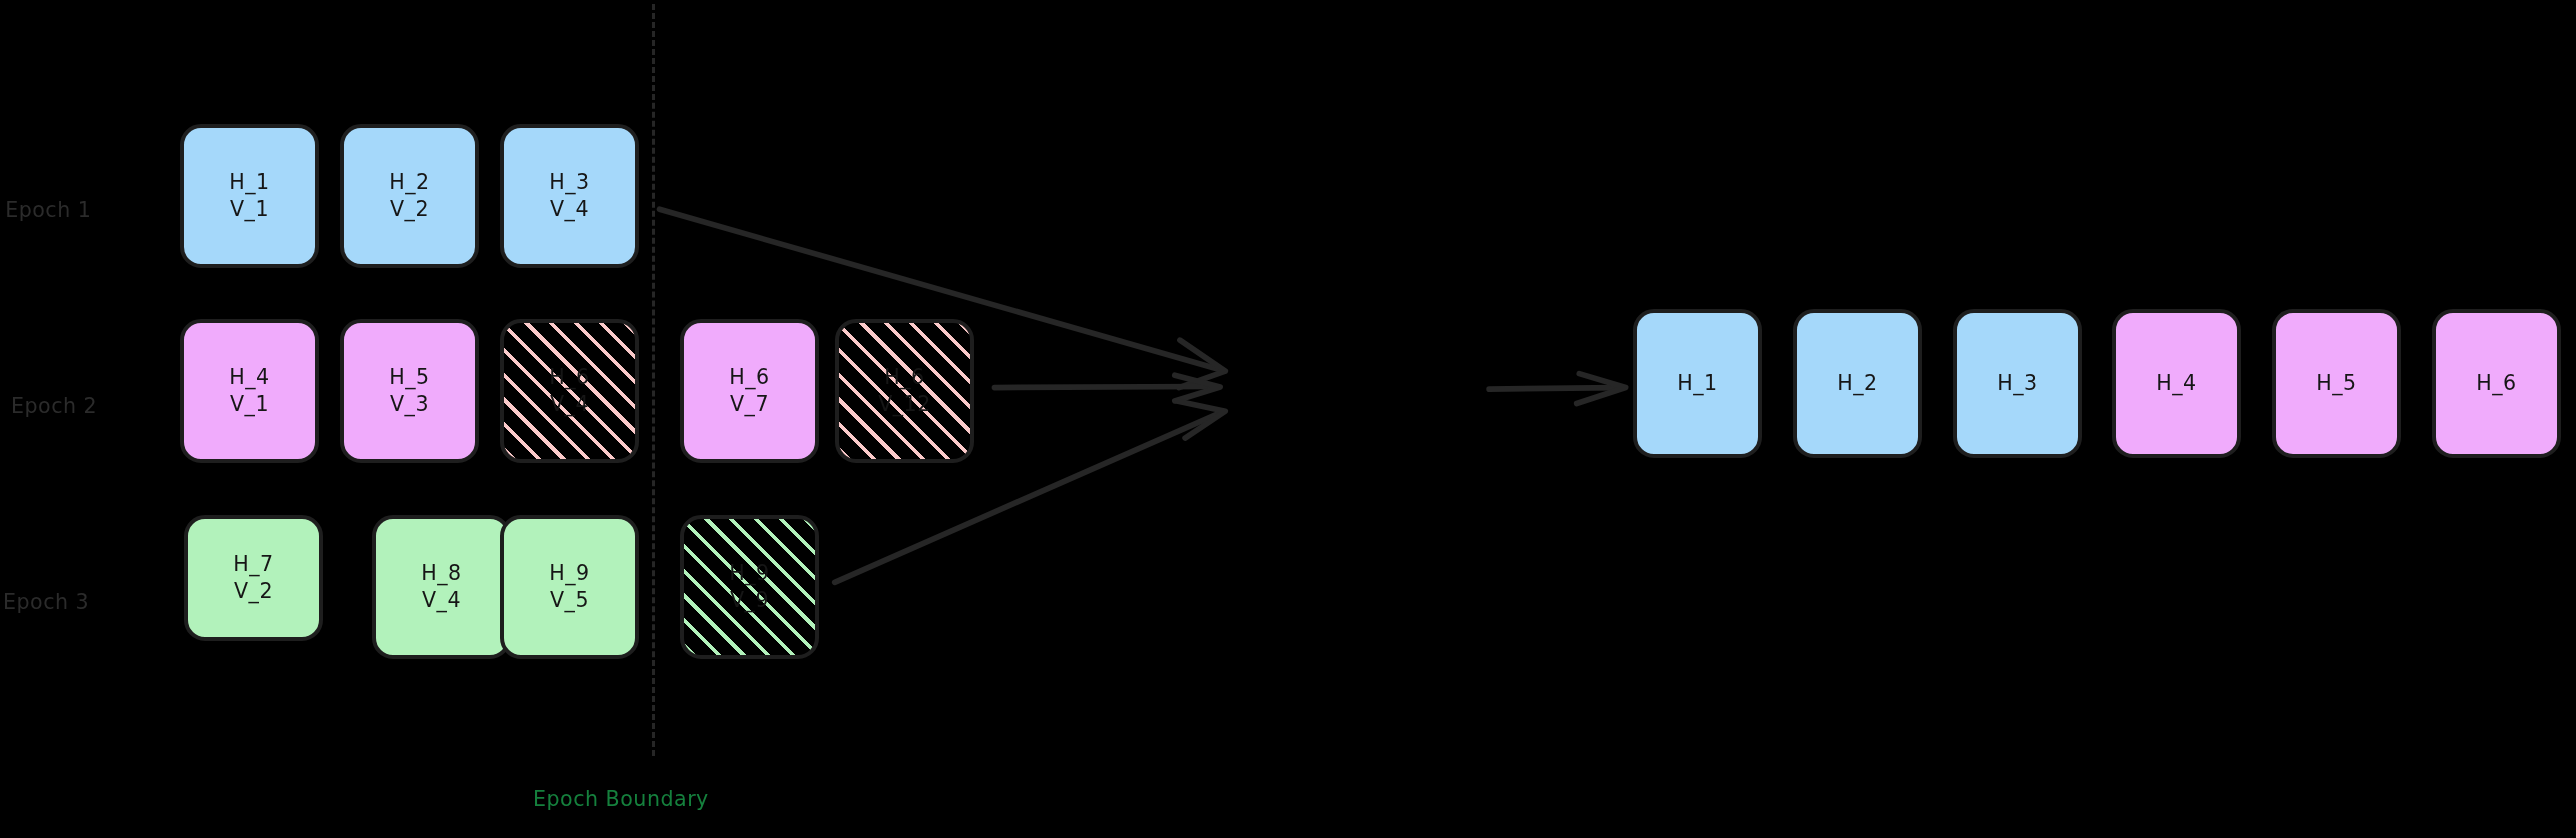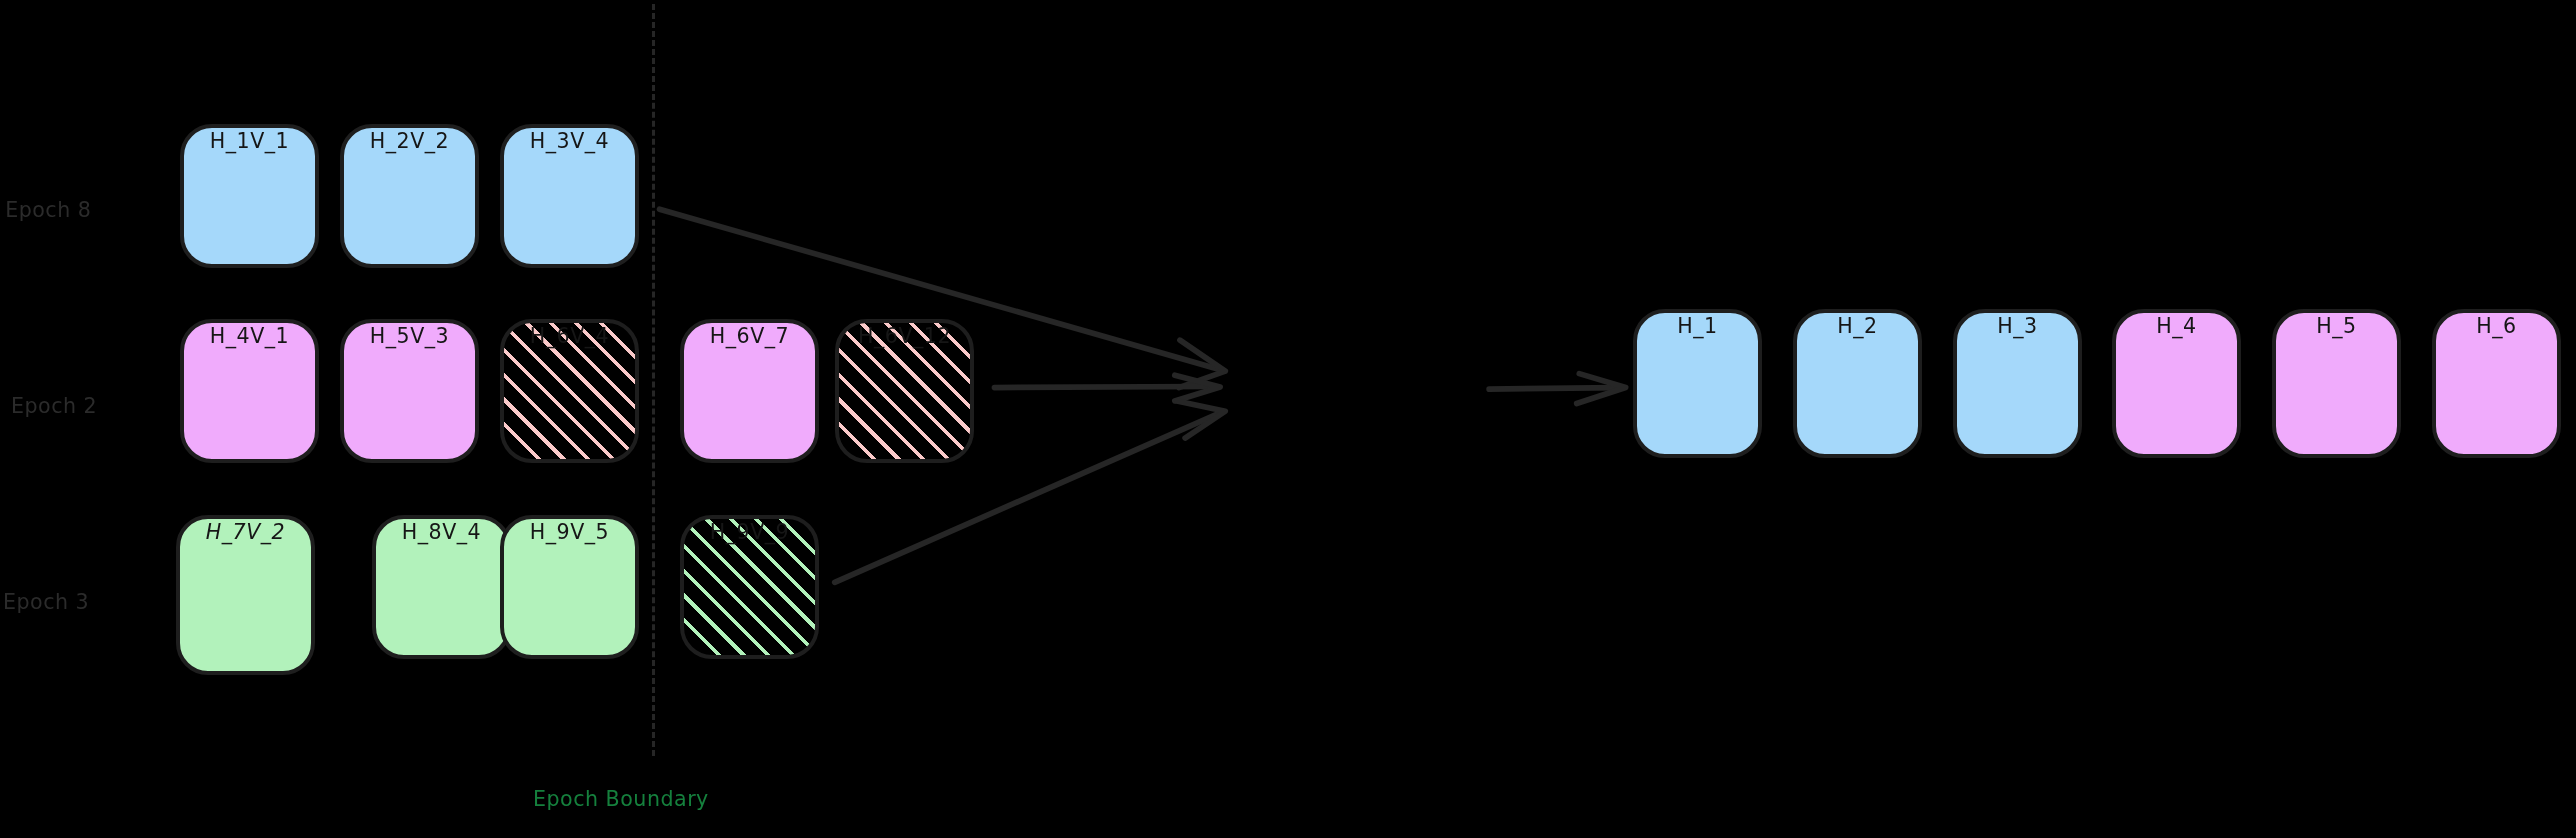--- a/index.html
+++ b/index.html
@@ -42,22 +42,24 @@
     position: absolute;
     width: 0;
     border-left: 3.6px dashed #262626;
   }
 
   
   .node {
     position: absolute;
     box-sizing: border-box;
     border: 4.6px solid #1e1e1e;
-    border-radius: 32px;
+    border-radius: 21px;
     display: flex;
+    flex-direction: column;
+    align-items: center;
     justify-content: center;
     overflow: hidden;
   }
   .node .txt {
     position: relative;
     z-index: 2;
     color: #161616;
     font-size: 20.6px;
     line-height: 1.30;
     letter-spacing: 0.5px;
@@ -121,21 +123,21 @@
     height: 839px;
     pointer-events: none;
     z-index: 5;
   }
 </style>
 </head>
 <body>
 
 <div id="stage">
 
-  <div class="epoch-label" style="left:5.2px; top:198px;">Epoch 8</div>
+  <div class="epoch-label" style="left:5.2px; top:198px;">Epoch 1</div>
   <div class="epoch-label" style="left:11px; top:394px;">Epoch 2</div>
   <div class="epoch-label" style="left:3px; top:590px;">Epoch 3</div>
 
   <div class="boundary-line" style="left:652px; top:4.1px; height:752px;"></div>
   <div class="boundary-caption" style="left:533px; top:787px;">Epoch Boundary</div>
 
   <div class="node blue" style="left:180px; top:124px; width:139px; height:144px;">
     <span class="txt">H_1</span>
     <span class="txt">V_1</span>
   </div>
@@ -162,21 +164,21 @@
   </div>
   <div class="node pink" style="left:680px; top:319px; width:139px; height:144px;">
     <span class="txt">H_6</span>
     <span class="txt">V_7</span>
   </div>
   <div class="node pink hatched" style="left:835px; top:319px; width:139px; height:144px;">
     <span class="txt">H_6</span>
     <span class="txt">V_12</span>
   </div>
 
-  <div class="node green" style="left:176px; top:515px; width:139px; height:160px;font-style:italic;">
+  <div class="node green" style="left:184px; top:515px; width:139px; height:126px;">
     <span class="txt">H_7</span>
     <span class="txt">V_2</span>
   </div>
   <div class="node green" style="left:340px; top:515px; width:139px; height:144px;margin-left:32px;">
     <span class="txt">H_8</span>
     <span class="txt">V_4</span>
   </div>
   <div class="node green" style="left:500px; top:515px; width:139px; height:144px;">
     <span class="txt">H_9</span>
     <span class="txt">V_5</span>

